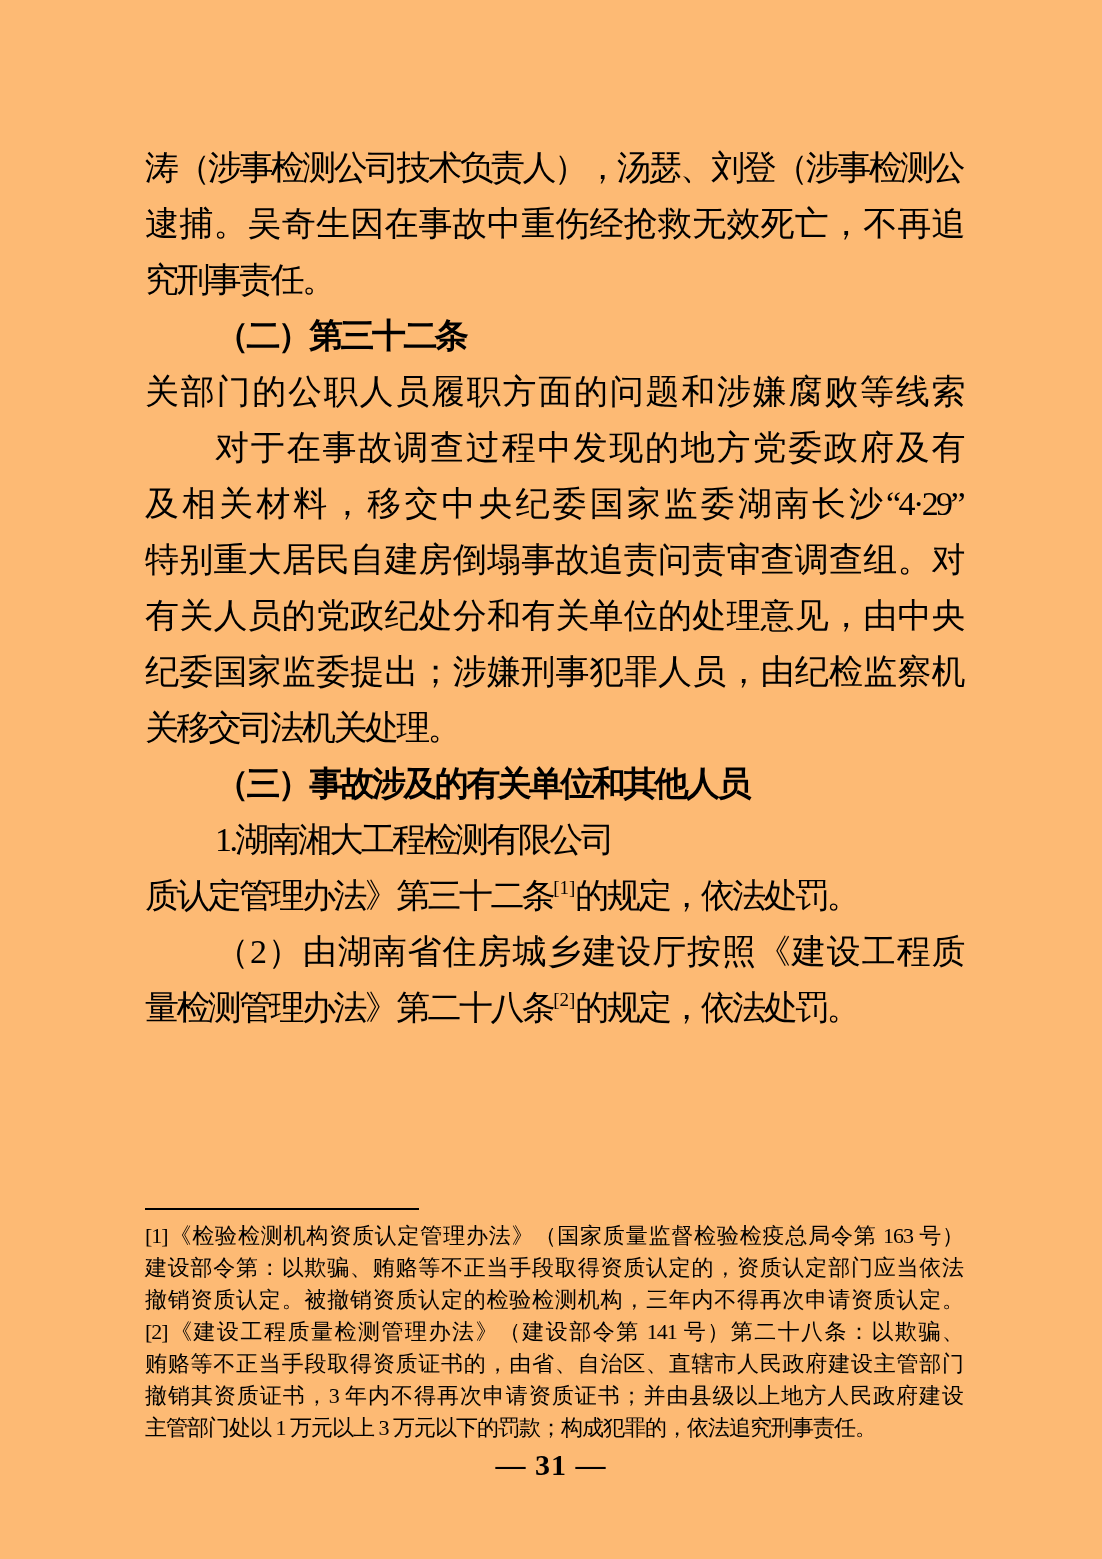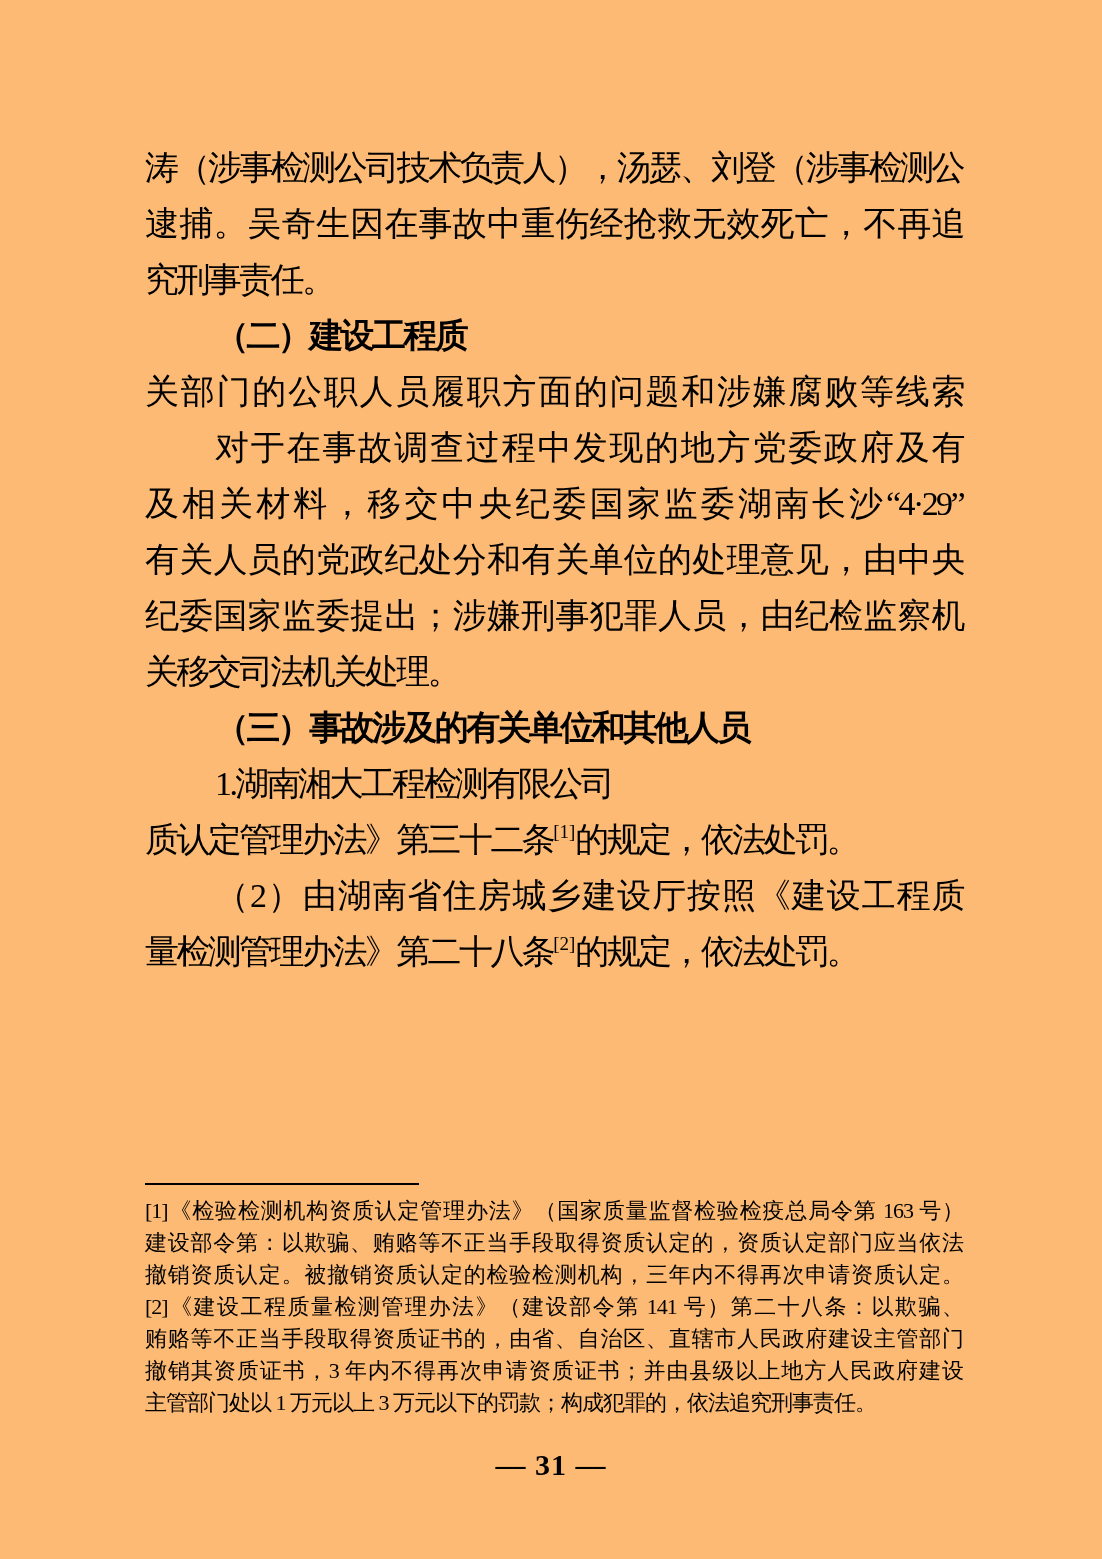--- a/index.html
+++ b/index.html
@@ -43,21 +43,21 @@
     font-size: 19px;
     letter-spacing: 0;
     line-height: 0;
     vertical-align: 13px;
   }
 
   
   .footnotes {
     position: absolute;
     left: 145px;
-    top: 1183px;
+    top: 1208px;
     width: 818px;
   }
   .fn-rule {
     width: 274px;
     height: 2px;
     background: #000000;
     margin-bottom: 10px;
   }
   .fnline {
     font-size: 22px;
@@ -90,25 +90,26 @@
 <body>
 
 <div class="page">
 
   <div class="body-block">
 
     <div class="bline">涛（涉事检测公司技术负责人），汤瑟、刘登（涉事检测公</div>
     <div class="bline">逮捕。吴奇生因在事故中重伤经抢救无效死亡，不再追</div>
     <div class="bline left">究刑事责任。</div>
 
-    <div class="bline left bold indent">（二）建设工程质</div>
+    <div class="bline left bold indent">（二）第三十二条</div>
 
     <div class="bline">关部门的公职人员履职方面的问题和涉嫌腐败等线索</div>
     <div class="bline indent">对于在事故调查过程中发现的地方党委政府及有</div>
     <div class="bline">及相关材料，移交中央纪委国家监委湖南长沙“4·29”</div>
+    <div class="bline">特别重大居民自建房倒塌事故追责问责审查调查组。对</div>
     <div class="bline">有关人员的党政纪处分和有关单位的处理意见，由中央</div>
     <div class="bline">纪委国家监委提出；涉嫌刑事犯罪人员，由纪检监察机</div>
     <div class="bline left">关移交司法机关处理。</div>
 
     <div class="bline left bold indent">（三）事故涉及的有关单位和其他人员</div>
 
     <div class="bline left indent">1.湖南湘大工程检测有限公司</div>
 
     <div class="bline left"><span>质认定管理办法》第三十二条</span><sup class="fnref">[1]</sup><span>的规定，依法处罚。</span></div>
 

